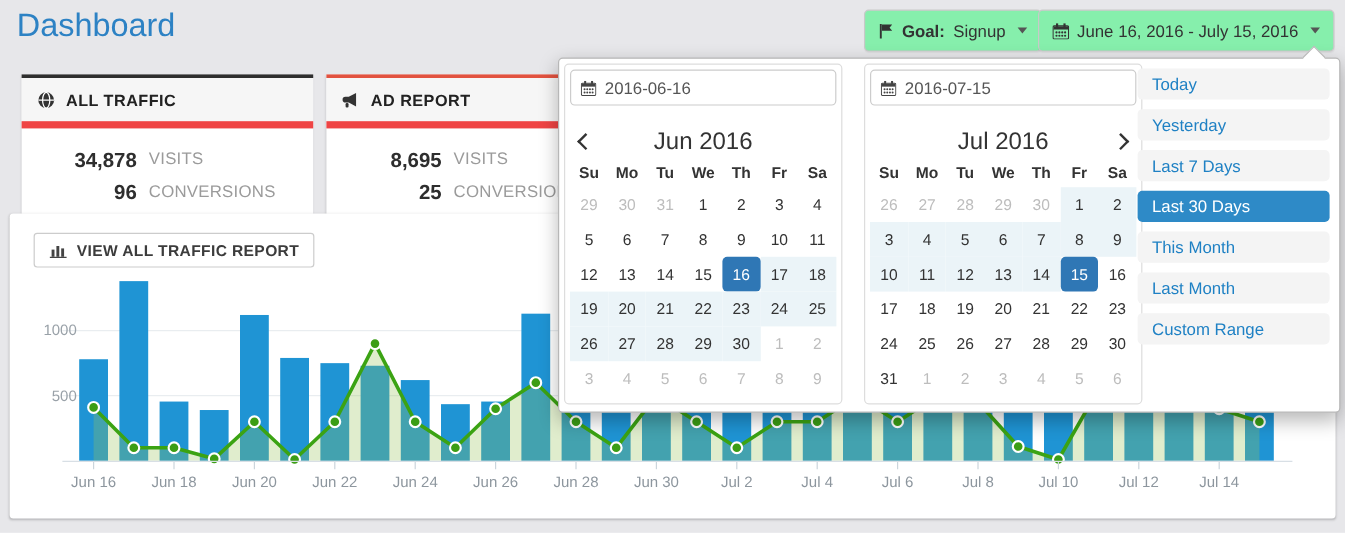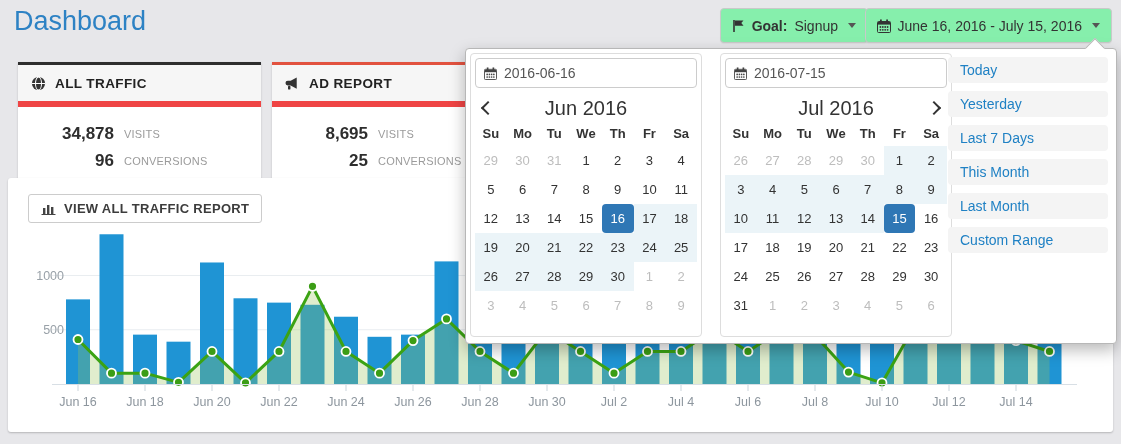--- a/index.html
+++ b/index.html
@@ -19,39 +19,39 @@
   }
   .btn-goal{right:253px;}
   .btn-date{right:9px;}
   .bold{font-weight:bold;}
   .caret{width:0;height:0;border-left:4px solid transparent;border-right:4px solid transparent;border-top:5px solid #555;display:inline-block;margin-left:3px;}
   
   .card{position:absolute;top:62px;width:243px;background:#fff;border-top:3px solid #2e2e2e;box-shadow:0 1px 2px rgba(0,0,0,.18);}
   .card-ad{border-top-color:#e2523f;}
   .card-h{height:36px;background:#f6f6f6;border-bottom:6px solid #ef4444;display:flex;align-items:center;gap:9px;padding:0 13px;font-weight:bold;font-size:13.5px;color:#222;letter-spacing:.4px;}
   .card-b{padding:10px 14px 13px;}
-  .stat{display:flex;align-items:center;margin:7px 0;}
+  .stat{display:flex;align-items:flex-start;margin:7px 0;}
   .stat-v{width:82px;text-align:right;font-weight:bold;font-size:17px;color:#2e2e2e;}
-  .stat-l{margin-left:10px;font-size:11px;color:#9b9b9b;letter-spacing:.2px;}
+  .stat-l{margin-left:10px;font-size:14px;color:#9b9b9b;letter-spacing:.2px;}
   
   .chart-panel{position:absolute;left:8px;top:178px;width:1105px;height:254px;background:#fff;border-radius:3px;box-shadow:0 1px 2px rgba(0,0,0,.22);}
   .btn-report{
     position:absolute;left:20px;top:16px;height:29px;box-sizing:border-box;
     display:flex;align-items:center;gap:8px;padding:0 12px;background:#fff;
     border:1px solid #ccc;border-radius:3px;font-weight:bold;font-size:13px;
     color:#3c3c3c;letter-spacing:.3px;cursor:pointer;z-index:2;
   }
   .chart-svg{position:absolute;left:0;top:0;}
   
   .drp{position:absolute;left:465px;top:48px;width:650px;height:294px;background:#fff;border:1px solid #b7b7b7;border-radius:4px;box-shadow:0 6px 16px rgba(0,0,0,.28);z-index:20;}
   .drp-caret{position:absolute;top:-8px;right:14px;width:13px;height:13px;background:#fff;border-left:1px solid #b7b7b7;border-top:1px solid #b7b7b7;transform:rotate(45deg);}
   .cal{position:absolute;top:4px;width:232px;height:284px;border:1px solid #ddd;border-radius:4px;background:#fff;padding:4px;box-sizing:border-box;}
   .cal-left{left:4px;}
   .cal-right{left:254px;}
-  .cal-input{height:30px;box-sizing:border-box;border:1px solid #ccc;border-radius:4px;display:flex;align-items:center;gap:7px;padding:0 8px;font-size:14px;color:#555;margin-bottom:7px;background:#fff;}
+  .cal-input{height:30px;box-sizing:border-box;border:1px solid #ccc;border-radius:4px;display:flex;align-items:center;gap:7px;padding:0 8px;font-size:14px;color:#555;margin-bottom:17px;background:#fff;}
   .cal-head{position:relative;height:26px;line-height:26px;text-align:center;font-weight:normal;font-size:20px;color:#333;}
   .chev{position:absolute;top:8px;width:8px;height:8px;border-left:2px solid #333;border-bottom:2px solid #333;cursor:pointer;}
   .chev-prev{left:8px;transform:rotate(45deg);}
   .chev-next{right:8px;transform:rotate(225deg);}
   .cal-grid{display:grid;grid-template-columns:repeat(7,1fr);}
   .dow{height:25px;display:flex;align-items:center;justify-content:center;font-weight:bold;font-size:13px;color:#333;}
   .day{height:29px;display:flex;align-items:center;justify-content:center;font-size:13px;color:#333;border-radius:4px;cursor:pointer;}
   .day.m{color:#bdbdbd;}
   .day.r{background:#ebf4f8;border-radius:0;}
   .day.s{background:#2f77b5;color:#fff;border-radius:4px;}
@@ -431,20 +431,21 @@
           <div class="day m">4</div>
           <div class="day m">5</div>
           <div class="day m">6</div>
         </div>
     </div>
 
     <div class="presets" id="presets">
         <div class="preset">Today</div>
         <div class="preset">Yesterday</div>
         <div class="preset">Last 7 Days</div>
+        <div class="preset sel">Last 30 Days</div>
         <div class="preset">This Month</div>
         <div class="preset">Last Month</div>
         <div class="preset">Custom Range</div>
       </div>
 
   </div>
 
 </div>
 
 </body></html>

